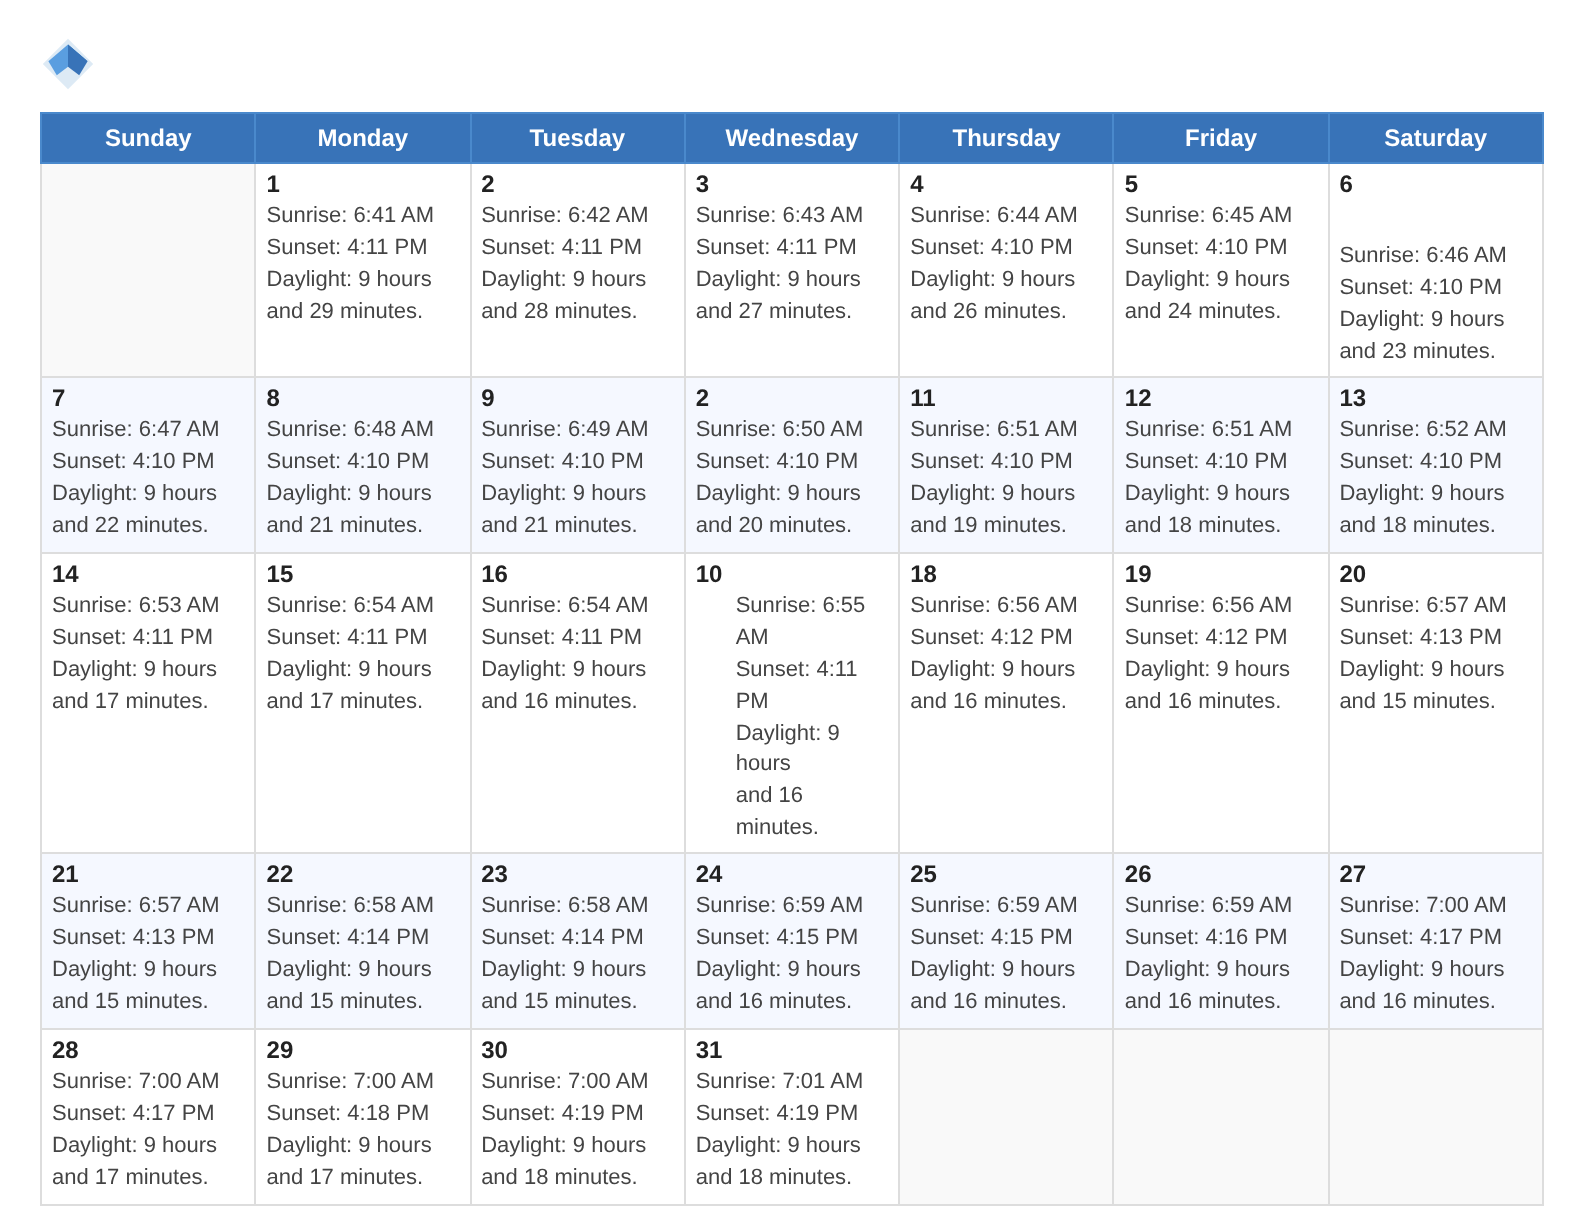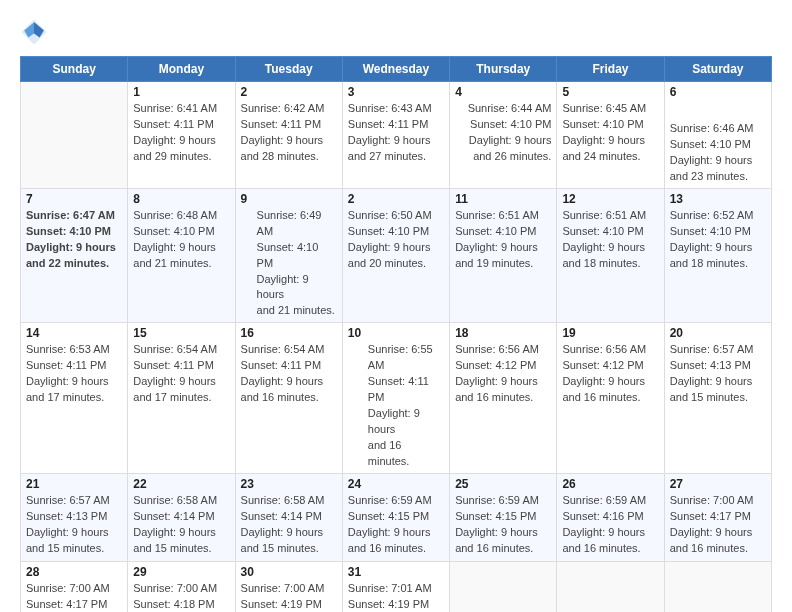--- a/index.html
+++ b/index.html
@@ -164,21 +164,21 @@
           </td>
           <td>
             <span class="day-num">3</span>
             <div class="day-info" style="white-space: pre-line;">Sunrise: 6:43 AM
 Sunset: 4:11 PM
 Daylight: 9 hours
 and 27 minutes.</div>
           </td>
           <td>
             <span class="day-num">4</span>
-            <div class="day-info" style="white-space: pre-line; text-align: right;">Sunrise: 6:44 AM
+            <div class="day-info" style="white-space: pre-line;">Sunrise: 6:44 AM
 Sunset: 4:10 PM
 Daylight: 9 hours
 and 26 minutes.</div>
           </td>
           <td>
             <span class="day-num">5</span>
             <div class="day-info" style="white-space: pre-line;">Sunrise: 6:45 AM
 Sunset: 4:10 PM
 Daylight: 9 hours
 and 24 minutes.</div>
@@ -187,35 +187,35 @@
             <span class="day-num">6</span>
             <div class="day-info" style="white-space: pre-line; margin-top: 22px;">Sunrise: 6:46 AM
 Sunset: 4:10 PM
 Daylight: 9 hours
 and 23 minutes.</div>
           </td>
         </tr>
         <tr>
           <td>
             <span class="day-num">7</span>
-            <div class="day-info" style="white-space: pre-line; font-weight: bold;">Sunrise: 6:47 AM
+            <div class="day-info" style="white-space: pre-line;">Sunrise: 6:47 AM
 Sunset: 4:10 PM
 Daylight: 9 hours
 and 22 minutes.</div>
           </td>
           <td>
             <span class="day-num">8</span>
             <div class="day-info" style="white-space: pre-line;">Sunrise: 6:48 AM
 Sunset: 4:10 PM
 Daylight: 9 hours
 and 21 minutes.</div>
           </td>
           <td>
             <span class="day-num">9</span>
-            <div class="day-info" style="white-space: pre-line; margin-left: 16px;">Sunrise: 6:49 AM
+            <div class="day-info" style="white-space: pre-line;">Sunrise: 6:49 AM
 Sunset: 4:10 PM
 Daylight: 9 hours
 and 21 minutes.</div>
           </td>
           <td>
             <span class="day-num">2</span>
             <div class="day-info" style="white-space: pre-line;">Sunrise: 6:50 AM
 Sunset: 4:10 PM
 Daylight: 9 hours
 and 20 minutes.</div>

